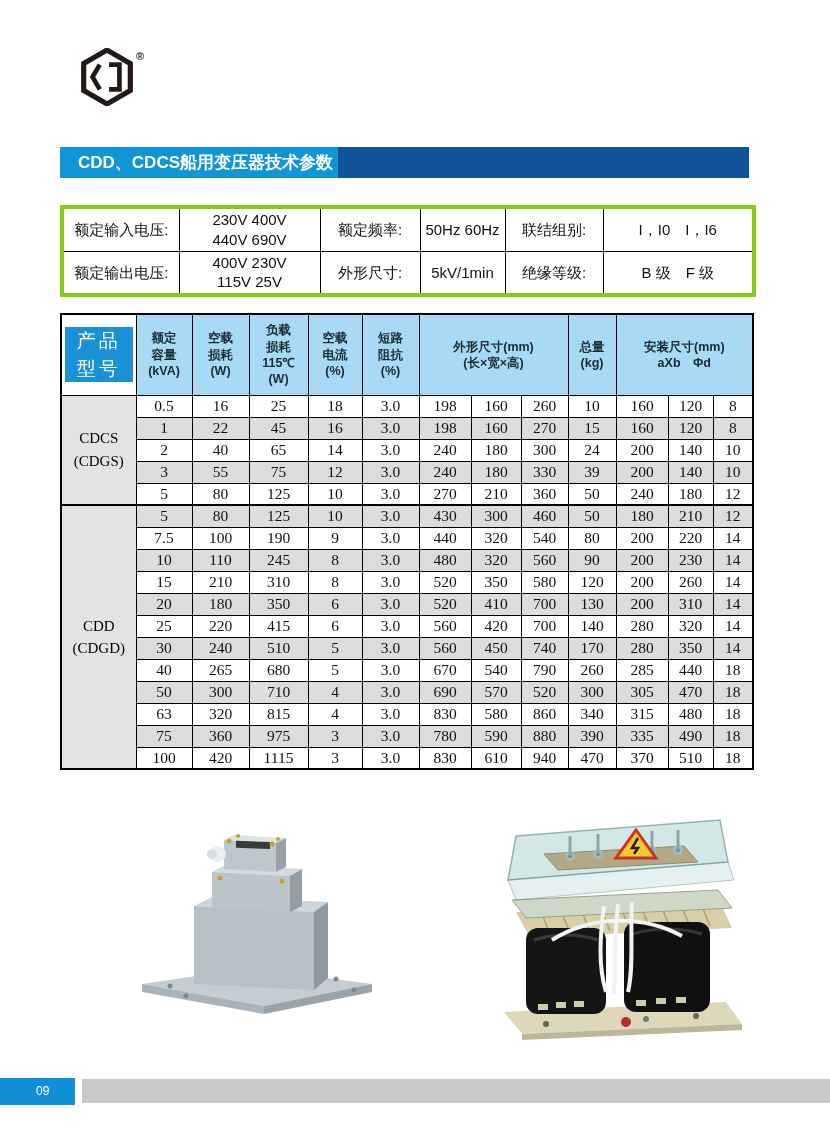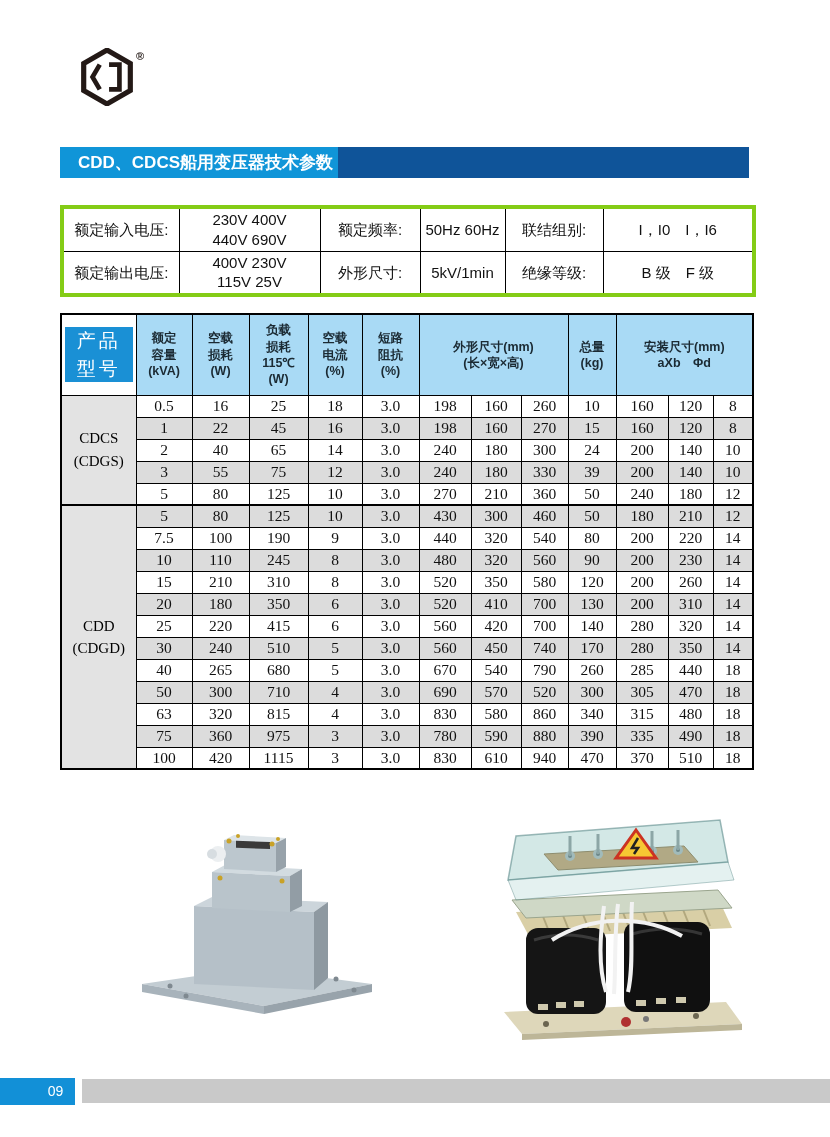--- a/index.html
+++ b/index.html
@@ -61,22 +61,22 @@
   .note { position:absolute; left:60px; top:786px; width:744px; text-align:right;
     font-size:13.5px; color:#222; letter-spacing:0.2px; }
 
   
   .photo { position:absolute; }
   .photo-left { left:128px; top:826px; }
   .photo-right { left:486px; top:816px; }
 
   
   .footer-page { position:absolute; left:0; top:1078px; width:75px; height:27px;
-    background:var(--footer_blue,#1290d7); color:#fff; font-size:14px;
-    line-height:27px; text-align:center; padding-left:36px; }
+    background:var(--footer_blue,#1290d7); color:#fff; font-size:12px;
+    line-height:27px; text-align:left; padding-left:36px; }
   .footer-bar { position:absolute; left:82px; top:1079px; width:748px; height:24px;
     background:var(--footer_gray,#c9c9c9); }
 </style>
 </head>
 <body>
 
 <div class="page">
 
   <div class="logo">
     <svg class="logo-mark" viewBox="0 0 56 56">

